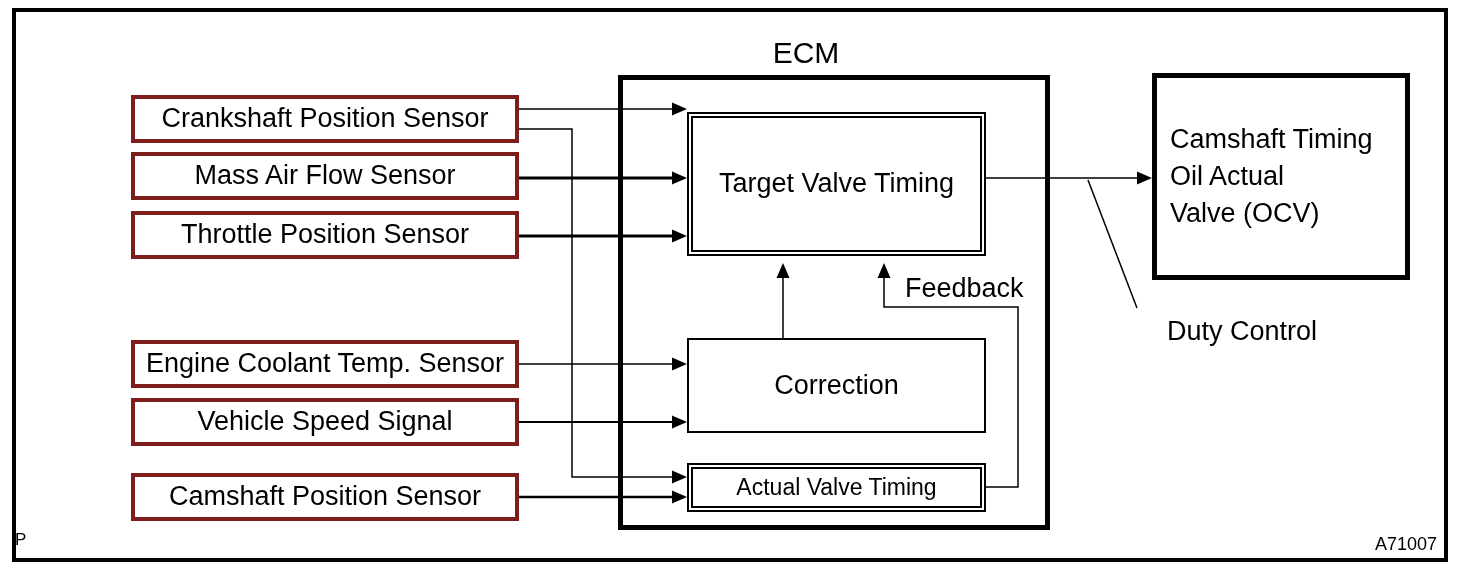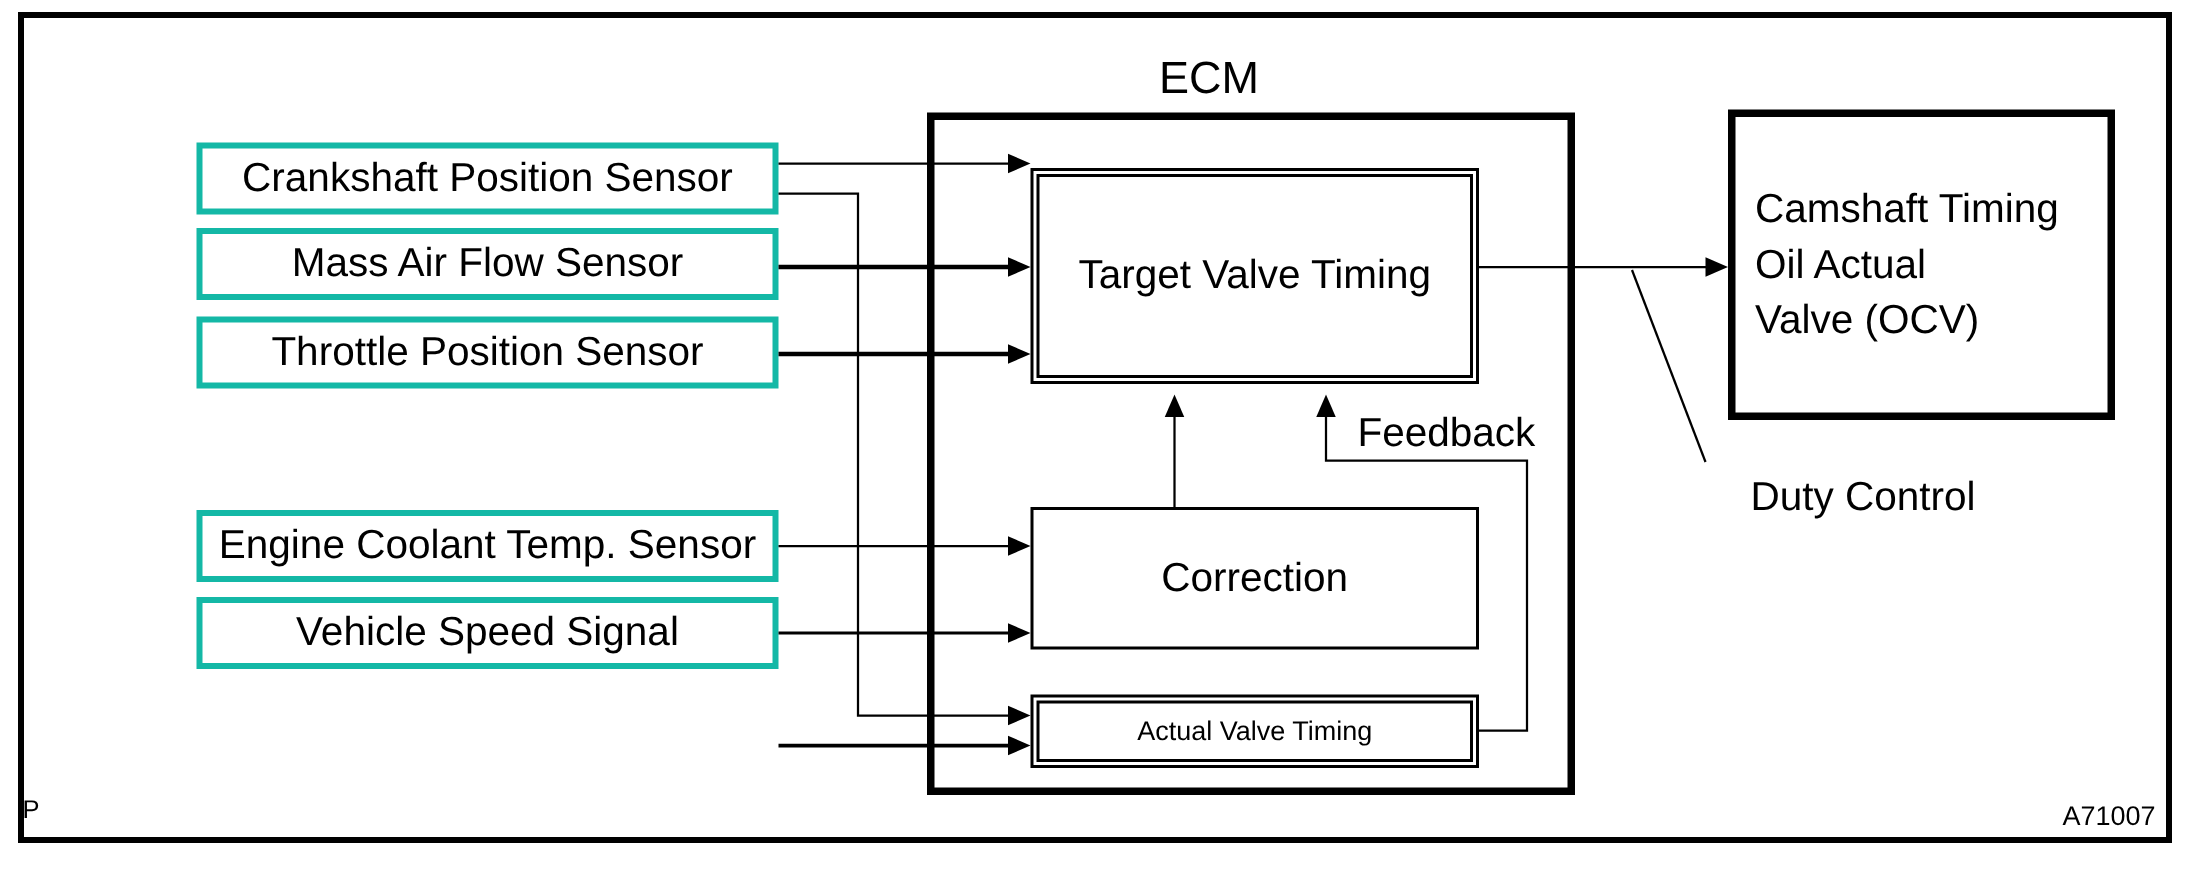--- a/index.html
+++ b/index.html
@@ -9,37 +9,37 @@
   }
   .frame{
     position:absolute;left:12px;top:8px;width:1436px;height:554px;
     border:4px solid #000;box-sizing:border-box;z-index:1;
   }
   .box{
     position:absolute;box-sizing:border-box;background:#fff;
     display:flex;align-items:center;justify-content:center;
     font-size:27px;line-height:1.1;z-index:2;white-space:nowrap;
   }
-  .sensor{left:131px;width:388px;height:48px;border:4px solid #14b8a6;}
+  .sensor{left:131px;width:388px;height:48px;border:4px solid #7f1d1d;}
   .ecm-box{
     position:absolute;left:618px;top:75px;width:432px;height:455px;
     border:5px solid #000;box-sizing:border-box;background:transparent;z-index:1;
   }
   .ecm-title{
     position:absolute;left:590px;top:36px;width:432px;text-align:center;
     font-size:30px;z-index:2;
   }
   .dbl{border:2px solid #000;padding:2px;background:#fff;}
   .dbl-inner{
     width:100%;height:100%;border:2px solid #000;box-sizing:border-box;
     display:flex;align-items:center;justify-content:center;background:#fff;
   }
   .correction{left:687px;top:338px;width:299px;height:95px;border:2px solid #000;}
   .tvt{left:687px;top:92px;width:299px;height:144px;margin-top:20px;}
-  .avt{left:687px;top:463px;width:299px;height:49px;font-size:18px;}
+  .avt{left:687px;top:463px;width:299px;height:49px;font-size:23px;}
   .ocv{
     left:1152px;top:73px;width:258px;height:207px;border:5px solid #000;
     flex-direction:column;align-items:flex-start;justify-content:center;
     padding-left:13px;font-size:27px;line-height:37px;white-space:nowrap;
   }
   .anno{position:absolute;z-index:4;font-size:27px;white-space:nowrap;}
   .anno-feedback{left:905px;top:273px;}
   .anno-duty{left:1148px;top:316px;margin-left:19px;}
   .anno-p{left:15px;top:530px;font-size:17px;}
   .anno-code{left:1280px;top:534px;width:157px;text-align:right;font-size:18px;}
@@ -64,20 +64,23 @@
     <span>Mass Air Flow Sensor</span>
   </div>
   <div class="box sensor" style="top:211px">
     <span>Throttle Position Sensor</span>
   </div>
   <div class="box sensor" style="top:340px">
     <span>Engine Coolant Temp. Sensor</span>
   </div>
   <div class="box sensor" style="top:398px">
     <span>Vehicle Speed Signal</span>
+  </div>
+  <div class="box sensor" style="top:473px">
+    <span>Camshaft Position Sensor</span>
   </div>
 
   <div class="ecm-title">ECM</div>
   <div class="ecm-box"></div>
 
   <div class="box dbl tvt">
     <div class="dbl-inner">
       <span>Target Valve Timing</span>
     </div>
   </div>

